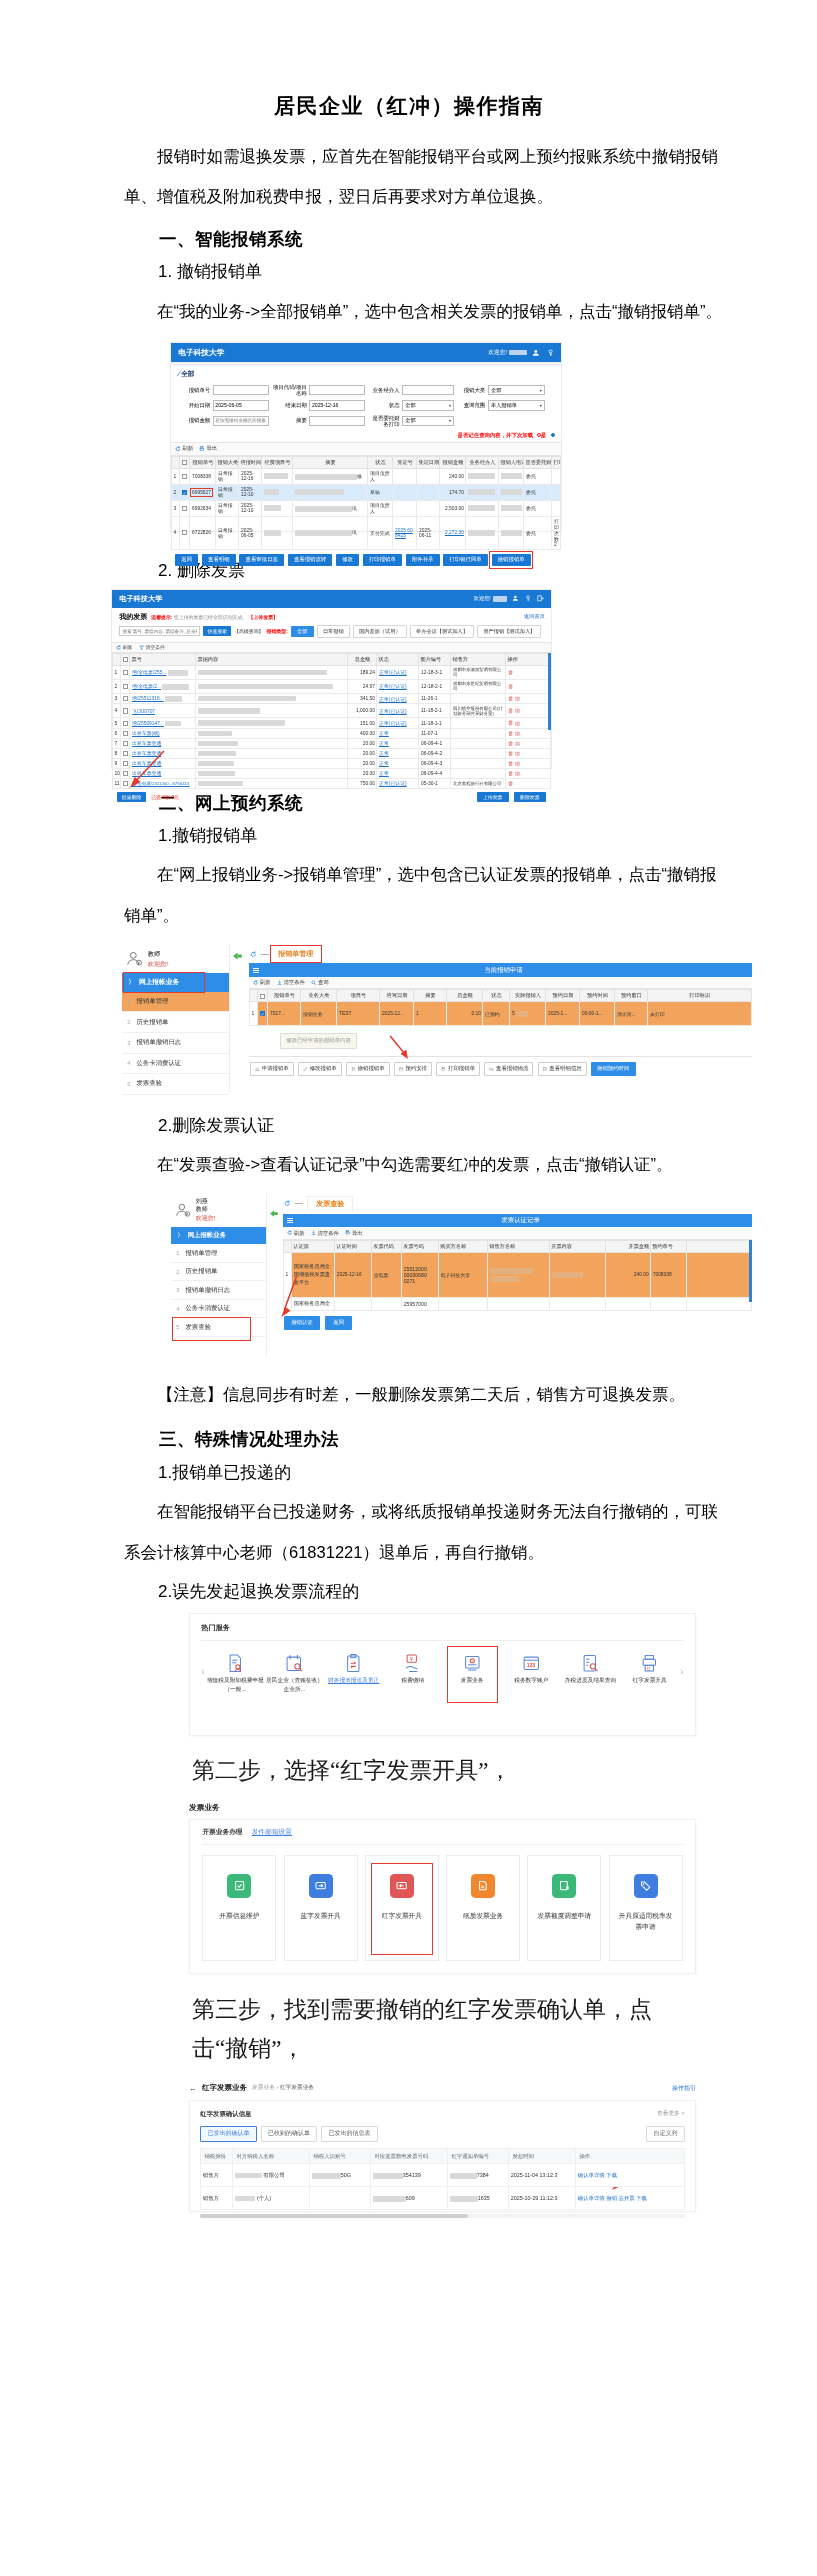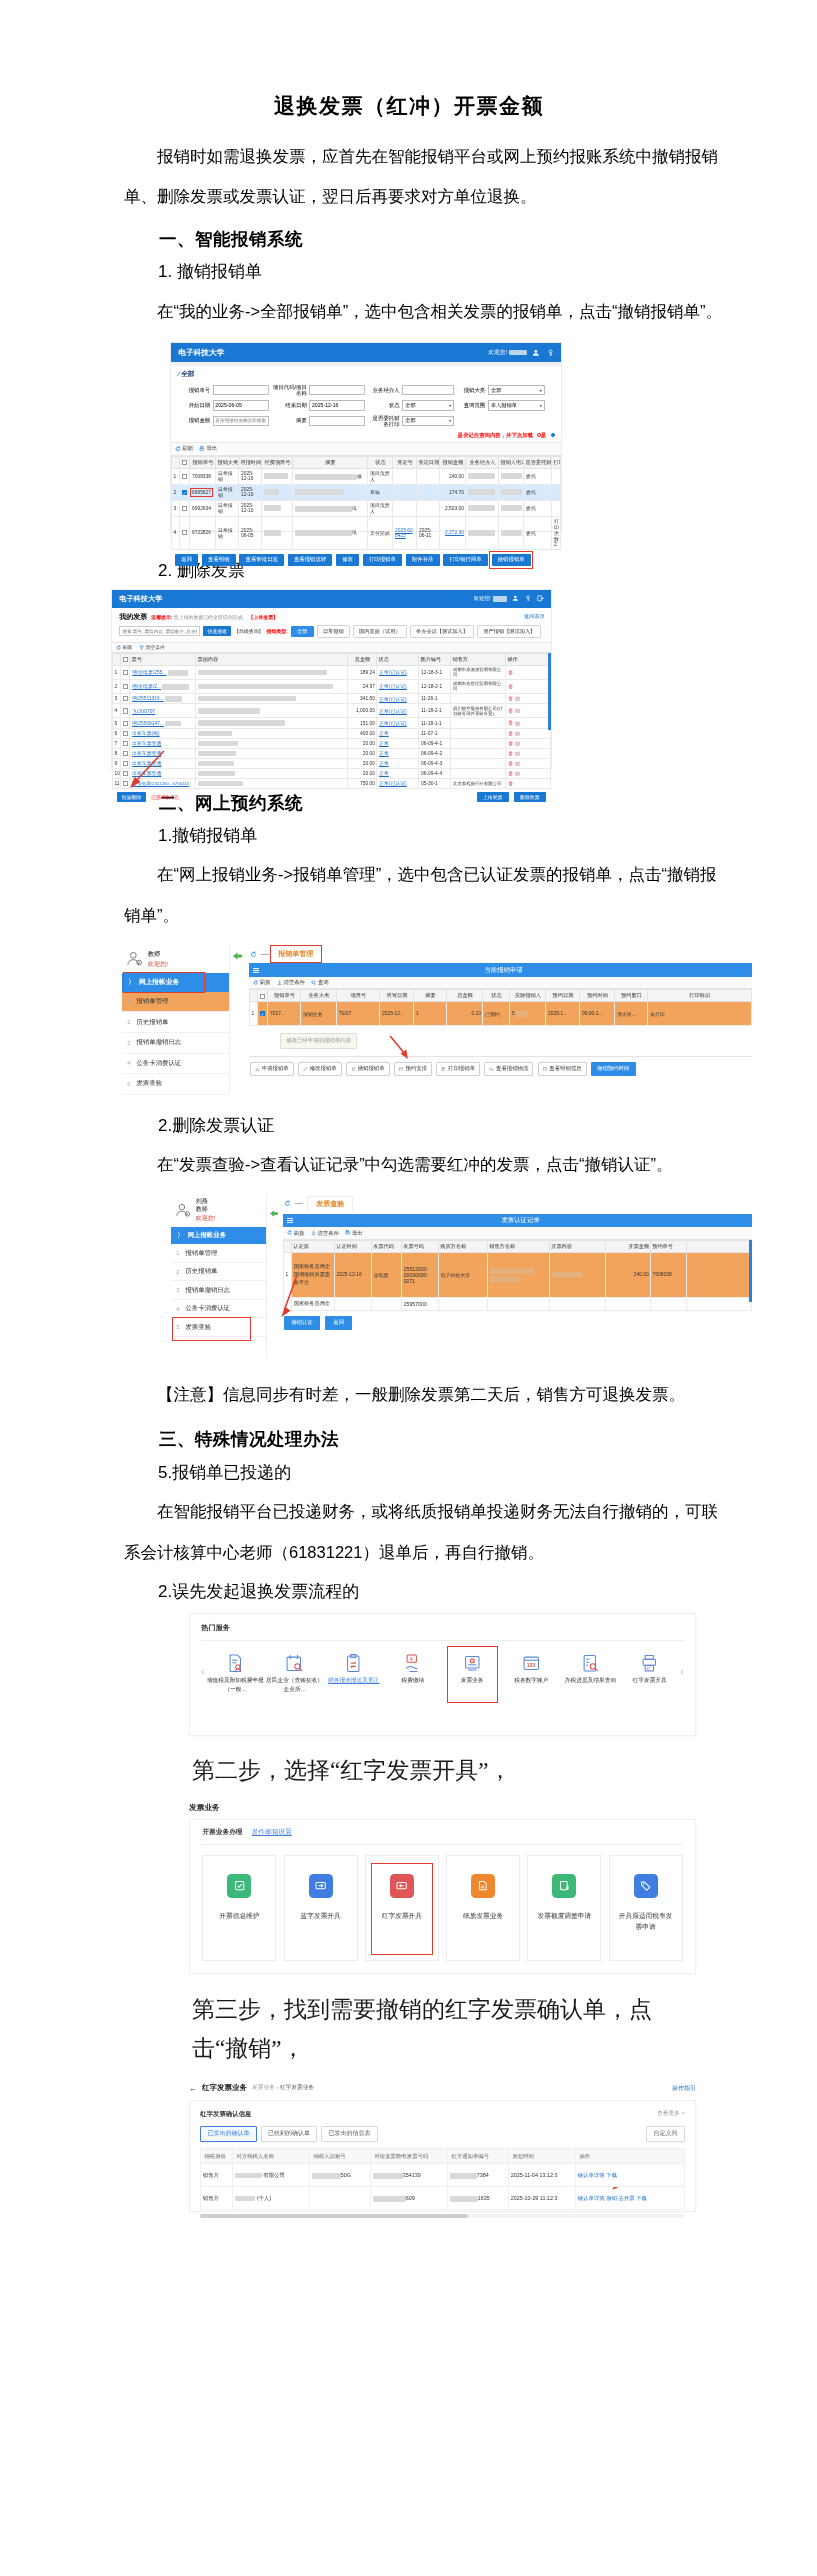--- a/index.html
+++ b/index.html
@@ -35,22 +35,22 @@
 .s5item{width:61px;text-align:center;font-size:5.7px;color:#333;line-height:1.5;position:relative}
 .tab7{font-size:6px;padding:2.6px 6.2px;border:0.5px solid #d9d9d9;border-radius:1px;background:#fff;color:#555;cursor:pointer}
 .tab7.act{border-color:#3f7de0;color:#3f7de0;background:#f2f8ff}
 .arrow{position:absolute;pointer-events:none}
 </style>
 </head>
 <body>
 
 <div class="page">
 
-  <div class="title">退换发票（红冲）开票金额</div>
-  <p class="para ind">报销时如需退换发票，应首先在智能报销平台或网上预约报账系统中撤销报销单、删除发票或发票认证，翌日后再要求对方单位退换。</p>
+  <div class="title">居民企业（红冲）操作指南</div>
+  <p class="para ind">报销时如需退换发票，应首先在智能报销平台或网上预约报账系统中撤销报销单、增值税及附加税费申报，翌日后再要求对方单位退换。</p>
   <div class="hsec">一、智能报销系统</div>
   <div class="hitem">1. 撤销报销单</div>
   <p class="para ind" style="margin-top:8.2px">在“我的业务-&gt;全部报销单”，选中包含相关发票的报销单，点击“撤销报销单”。</p>
 
   <div class="shot" style="margin:10.3px 0 0 170px;width:392px;height:190px">
     <div class="bluebar" style="height:19.6px">
       <span style="font-size:7.7px;font-weight:700">电子科技大学</span>
       <span style="flex:1"></span>
       <span style="font-size:5.7px">欢迎您!</span>
       <span class="blr" style="width:17.5px;background:#bcd4ee;margin:0 5.2px 0 2.1px"></span>
@@ -826,21 +826,21 @@
       </div>
       <div style="display:flex;gap:5.2px;padding:5.2px 0 0 1px">
         <button class="bbtn" style="background:#2e8de6;padding:3.1px 7.2px">撤销认证</button>
         <button class="bbtn" style="background:#2e8de6;padding:3.1px 8.2px">返回</button>
       </div>
     </div>
   </div>
 
   <p class="para ind" style="margin-top:11.3px">【注意】信息同步有时差，一般删除发票第二天后，销售方可退换发票。</p>
   <div class="hsec" style="margin-top:12.4px">三、特殊情况处理办法</div>
-  <div class="hitem" style="margin-top:10.3px">5.报销单已投递的</div>
+  <div class="hitem" style="margin-top:10.3px">1.报销单已投递的</div>
   <p class="para ind" style="margin-top:7.2px">在智能报销平台已投递财务，或将纸质报销单投递财务无法自行撤销的，可联系会计核算中心老师（61831221）退单后，再自行撤销。</p>
   <div class="hitem" style="margin-top:8.2px">2.误先发起退换发票流程的</div>
 
 
   <div class="shot" style="margin:9.3px 0 0 189px;width:507px;height:123px;border:0.5px solid #f0f0f0;box-shadow:0 0.5px 2.1px rgba(0,0,0,.06);padding:9.3px 11.3px">
     <div style="font-size:7.2px;font-weight:700;color:#333">热门服务</div>
     <div style="height:0.5px;background:#ededed;margin:7.2px 0 12.4px"></div>
     <div style="display:flex;align-items:flex-start;gap:0">
       <span style="color:#bbb;font-size:10.3px;margin:13.4px 1px 0 0">‹</span>
       <div class="s5item">

